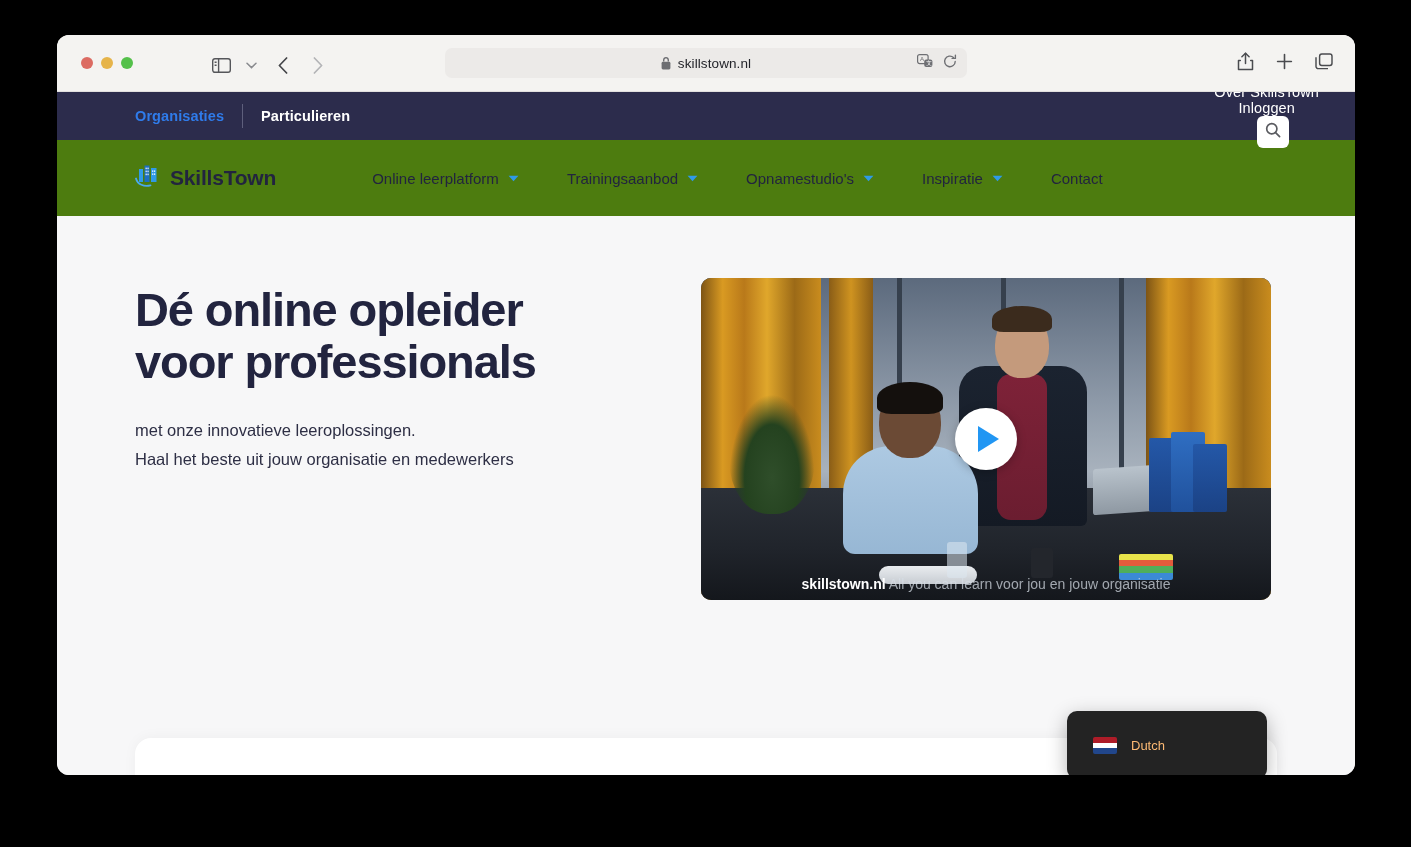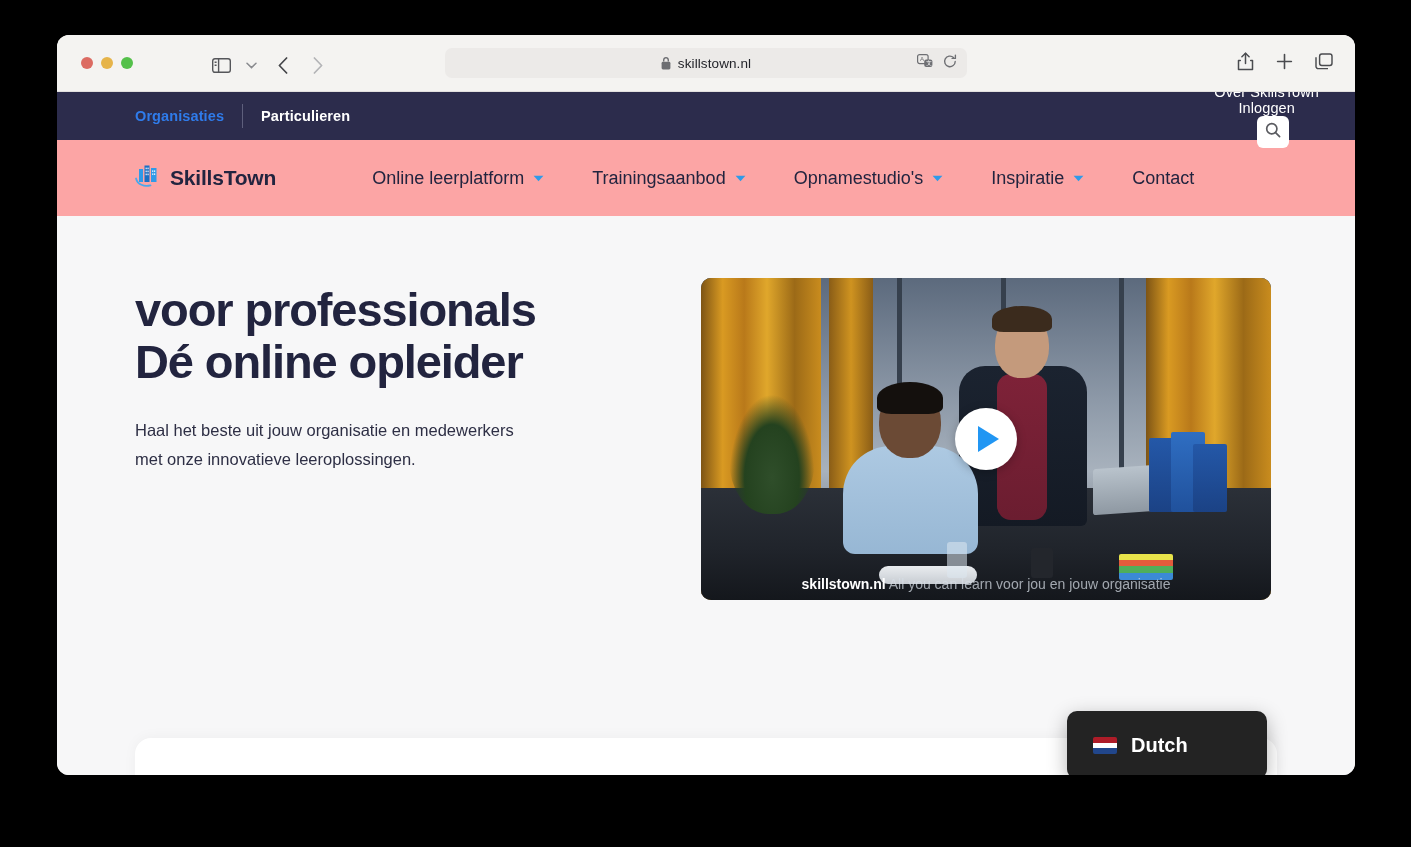--- a/index.html
+++ b/index.html
@@ -106,37 +106,37 @@
     background: #ffffff;
     border-radius: 6px;
     display: flex; align-items: center; justify-content: center;
     margin-left: 12px;
     color: #5a5b60;
   }
 
   
   .mainnav {
     height: 76px;
-    background: #fca5a5;
+    background: #4d7c0f;
     display: flex; align-items: center;
     padding: 0 20px 0 78px;
   }
   .brand { display: flex; align-items: center; gap: 8px; }
   .brand-name {
     font-size: 21px; font-weight: 700;
     color: #22243f; letter-spacing: -.2px;
   }
   .nav-items {
     display: flex; align-items: center;
     margin-left: 72px; gap: 0;
   }
   .nav-item {
     display: flex; align-items: center; gap: 9px;
     padding: 0 24px;
-    font-size: 18px; font-weight: 500;
+    font-size: 15px; font-weight: 500;
     color: #22243f;
     white-space: nowrap;
     text-align: right;
   }
   .nav-item .cd { color: #2f9ae8; display: flex; }
   .cta {
     margin-left: auto;
     background: #2196f3;
     color: #ffffff;
     font-size: 14px; font-weight: 600;
@@ -328,21 +328,21 @@
     background: #232323;
     border-radius: 10px;
     display: flex; align-items: center;
     padding-left: 26px; gap: 14px;
     box-shadow: 0 6px 20px rgba(0,0,0,.3);
   }
   .flag {
     width: 24px; height: 17px; border-radius: 2px;
     background: linear-gradient(180deg,#ae1c28 0%,#ae1c28 33.3%,#ffffff 33.3%,#ffffff 66.6%,#21468b 66.6%,#21468b 100%);
   }
-  .lang-label { color: #ffffff; font-size: 20px; font-weight: 700; }
+  .lang-label { color: #fdba74; font-size: 13px; font-weight: 400; }
 </style>
 </head>
 <body>
 
 <div id="root">
   <div class="window">
 
     <div class="toolbar">
       <div class="traffic">
         <div class="dot red"></div>
@@ -503,26 +503,26 @@
           <span class="nav-item">
             <span>Contact</span>
           </span>
         </div>
 
       </div>
 
       <div class="hero">
         <div class="hero-left">
           <div class="hero-title">
+            <div>Dé online opleider</div>
             <div>voor professionals</div>
-            <div>Dé online opleider</div>
           </div>
           <div class="hero-sub">
+            <div>met onze innovatieve leeroplossingen.</div>
             <div>Haal het beste uit jouw organisatie en medewerkers</div>
-            <div>met onze innovatieve leeroplossingen.</div>
           </div>
         </div>
 
         <div class="video">
           <div class="vid-sky"></div>
           <div class="win-mull" style="left:196px"></div>
           <div class="win-mull" style="left:300px"></div>
           <div class="win-mull" style="left:418px"></div>
           <div class="curtain l"></div>
           <div class="curtain2"></div>

